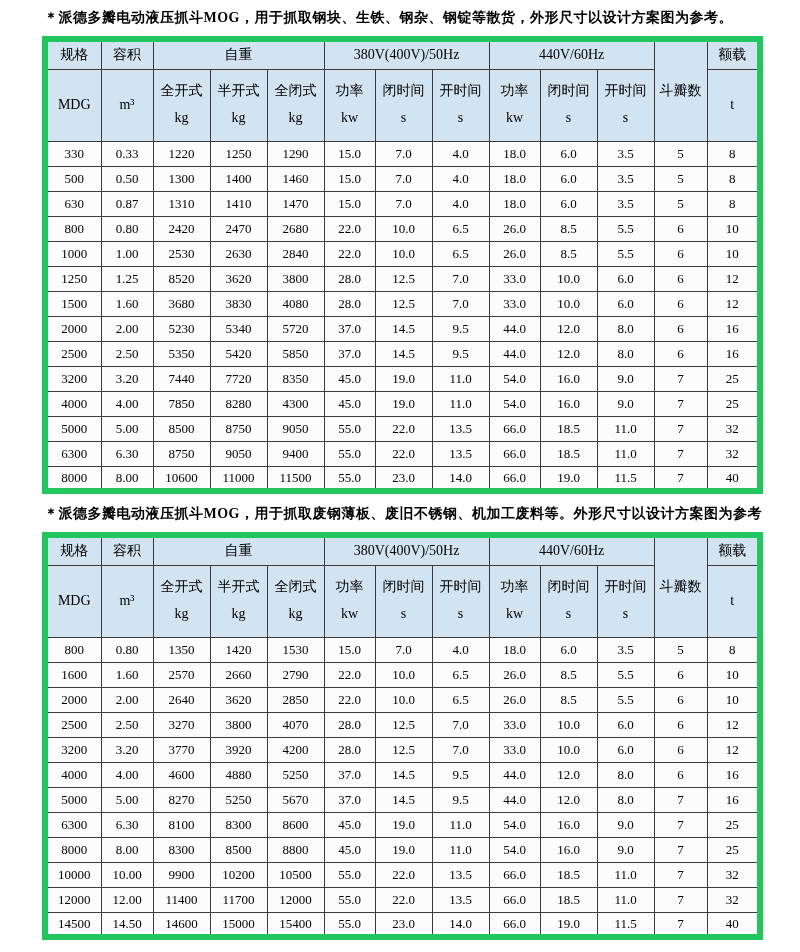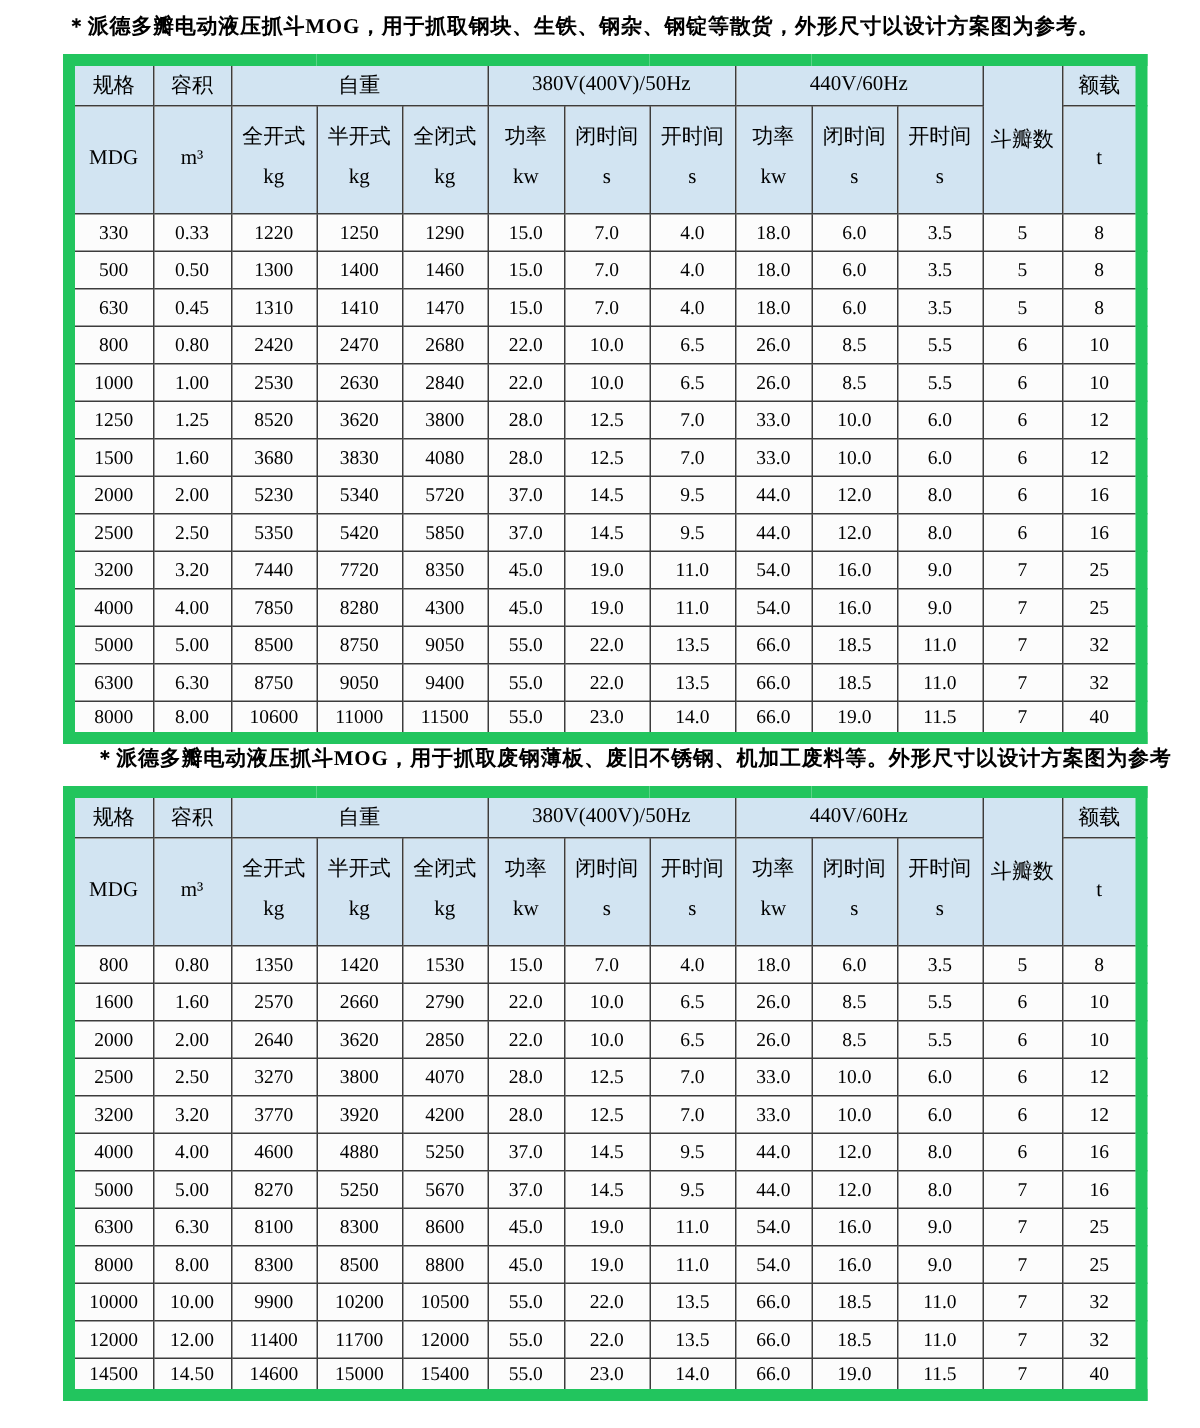--- a/index.html
+++ b/index.html
@@ -16,27 +16,27 @@
   }
   .section { margin: 0; }
   .section-title {
     font-size: 14px;
     font-weight: bold;
     color: #000000;
     padding: 9px 0 9px 44px;
     letter-spacing: 0.5px;
     border-radius: 15px;
   }
-  .section + .section .section-title { padding-top: 1px; text-align: center; }
+  .section + .section .section-title { padding-top: 11px; }
   table.spec-table {
     width: 716px;
     margin-left: 42px;
     border-collapse: collapse;
     table-layout: fixed;
-    border: 8px solid #22c55e;
+    border: 6px solid #22c55e;
   }
   table.spec-table th,
   table.spec-table td {
     border: 1px solid #3c3c3c;
     text-align: center;
     vertical-align: middle;
     overflow: hidden;
   }
   table.spec-table thead th {
     background: #d2e4f2;
@@ -161,21 +161,21 @@
             <td>7.0</td>
             <td>4.0</td>
             <td>18.0</td>
             <td>6.0</td>
             <td>3.5</td>
             <td>5</td>
             <td>8</td>
           </tr>
           <tr>
             <td>630</td>
-            <td>0.45</td>
+            <td>0.87</td>
             <td>1310</td>
             <td>1410</td>
             <td>1470</td>
             <td>15.0</td>
             <td>7.0</td>
             <td>4.0</td>
             <td>18.0</td>
             <td>6.0</td>
             <td>3.5</td>
             <td>5</td>

